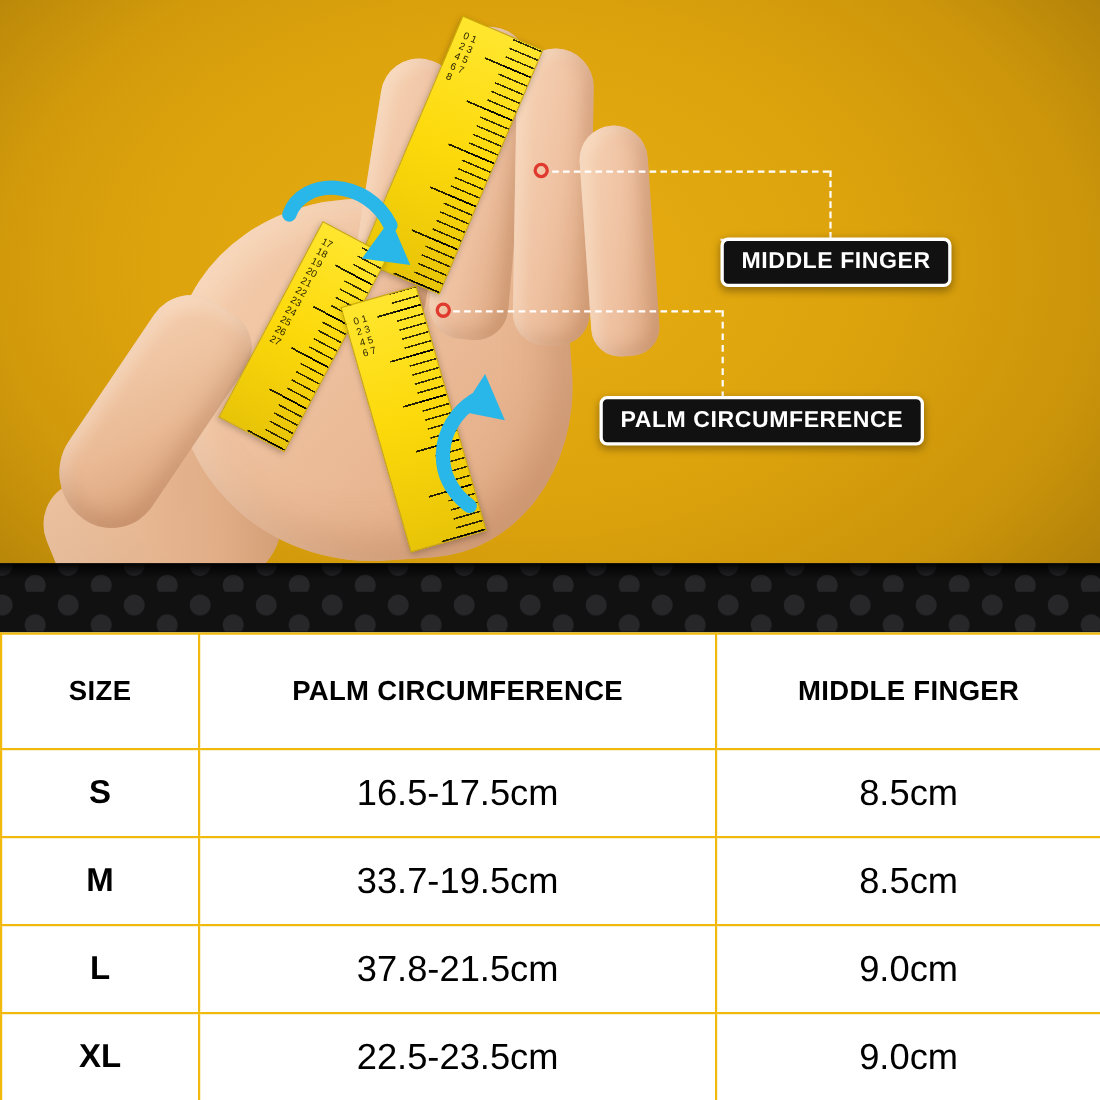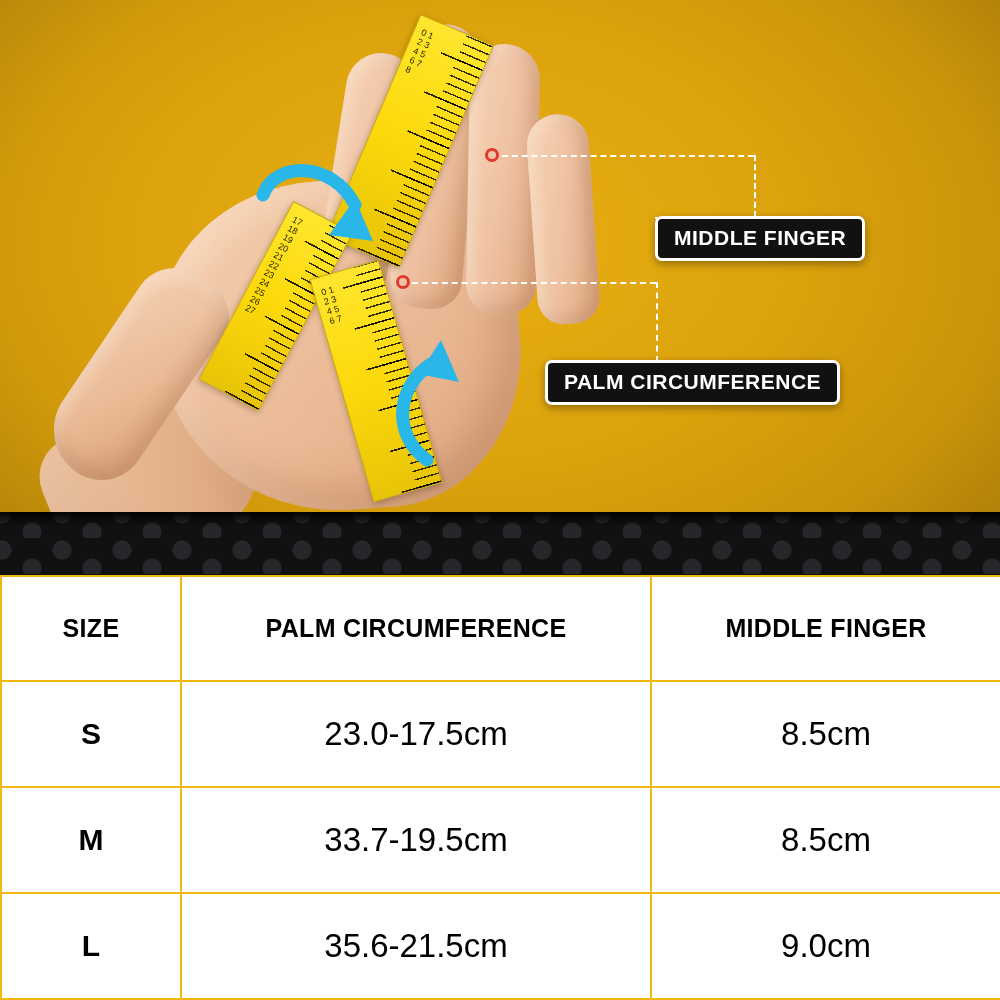--- a/index.html
+++ b/index.html
@@ -328,30 +328,35 @@
       <thead>
         <tr>
           <th>SIZE</th>
           <th>PALM CIRCUMFERENCE</th>
           <th>MIDDLE FINGER</th>
         </tr>
       </thead>
       <tbody>
         <tr>
           <td class="col-size">S</td>
-          <td class="col-val">23.0-17.5cm</td>
+          <td class="col-val">16.5-17.5cm</td>
           <td class="col-val">8.5cm</td>
         </tr>
         <tr>
           <td class="col-size">M</td>
           <td class="col-val">33.7-19.5cm</td>
           <td class="col-val">8.5cm</td>
         </tr>
         <tr>
           <td class="col-size">L</td>
-          <td class="col-val">35.6-21.5cm</td>
+          <td class="col-val">37.8-21.5cm</td>
+          <td class="col-val">9.0cm</td>
+        </tr>
+        <tr>
+          <td class="col-size">XL</td>
+          <td class="col-val">22.5-23.5cm</td>
           <td class="col-val">9.0cm</td>
         </tr>
       </tbody>
     </table>
   </div>
 
 </div>
 
 </body></html>

